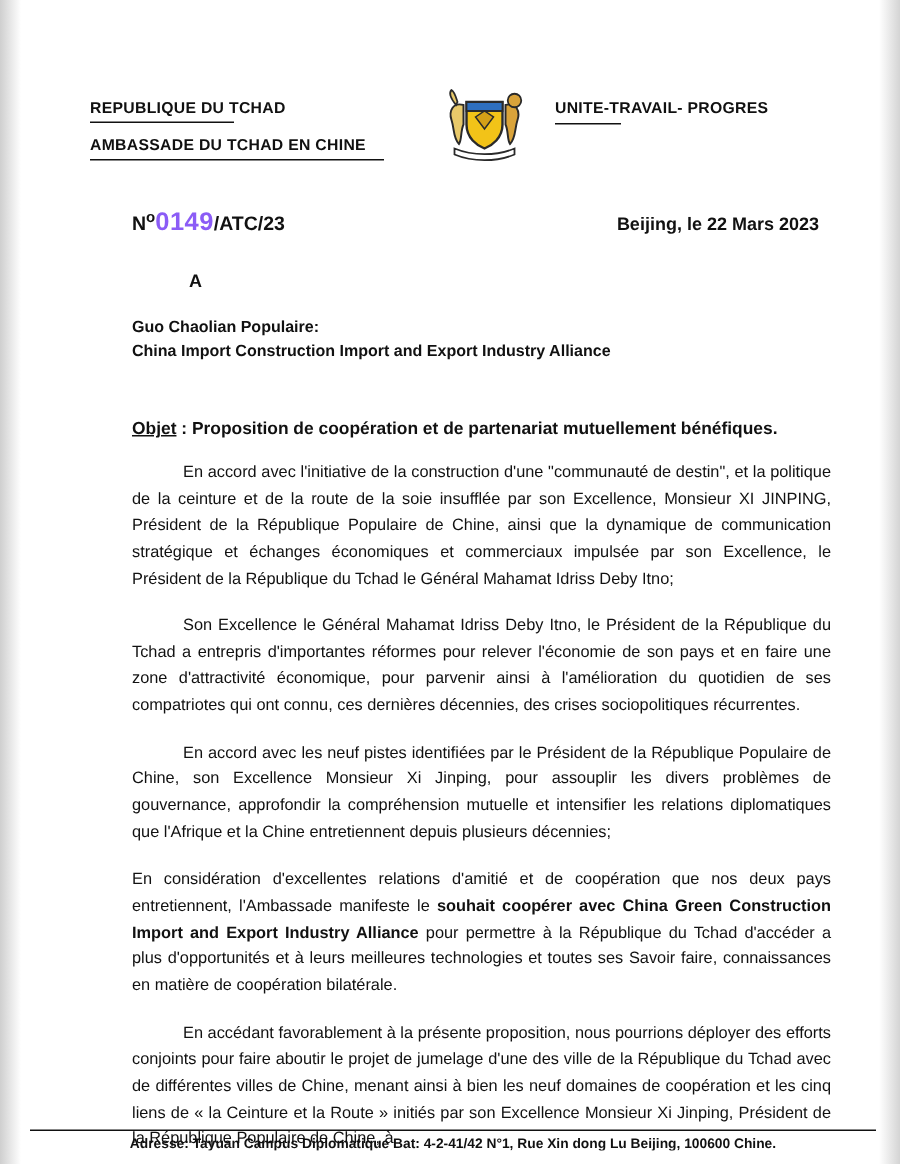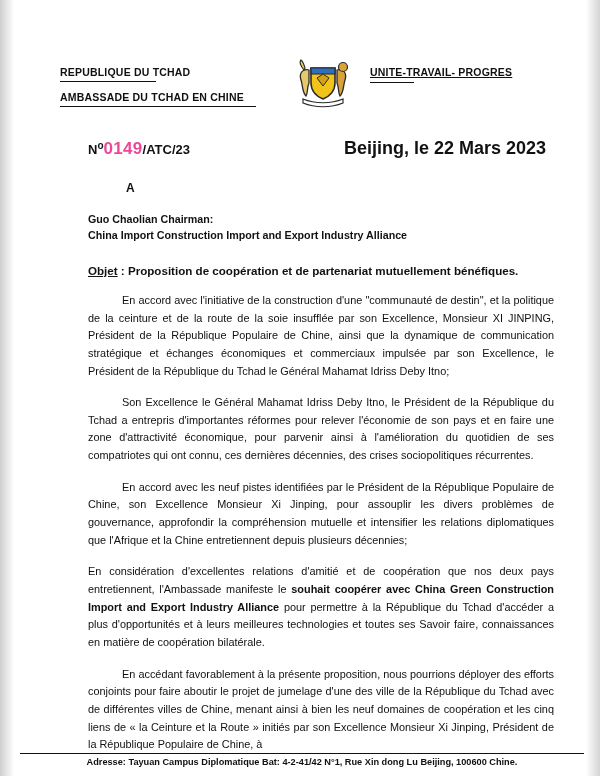--- a/index.html
+++ b/index.html
@@ -89,21 +89,20 @@
     width: 190px;
     padding-top: 10px;
     text-align: left;
   }
   .lh-right .l1 {
     font-size: 10.5px;
     font-weight: bold;
     letter-spacing: 0.2px;
     color: #101010;
     white-space: nowrap;
-    text-decoration: underline;
   }
   .lh-right .rule {
     width: 44px;
     border-bottom: 1.6px solid #111;
     margin: 4px 0 0 0;
   }
 
   
   .refline {
     display: flex;
@@ -113,31 +112,31 @@
     padding-left: 28px;
     padding-right: 14px;
   }
   .ref {
     font-size: 13px;
     font-weight: bold;
     color: #111;
     white-space: nowrap;
   }
   .ref .num {
-    color: #ec4899;
+    color: #8b5cf6;
     font-size: 17px;
     font-weight: bold;
     letter-spacing: 0.3px;
   }
   .ref .sup {
     font-size: 10px;
     vertical-align: super;
   }
   .place-date {
-    font-size: 18px;
+    font-size: 12px;
     font-weight: bold;
     color: #111;
     white-space: nowrap;
   }
 
   
   .a-mark {
     margin-top: 22px;
     padding-left: 66px;
     font-size: 12px;
@@ -150,21 +149,21 @@
   }
   .addressee .line {
     font-size: 10.7px;
     font-weight: bold;
     color: #111;
     line-height: 1.5;
   }
 
   
   .object {
-    margin-top: 20px;
+    margin-top: 36px;
     padding-left: 28px;
     font-size: 11.6px;
     font-weight: bold;
     color: #111;
     line-height: 1.45;
     max-width: 460px;
   }
   .object .ul {
     text-decoration: underline;
   }
@@ -250,21 +249,21 @@
       </div>
     </div>
 
     <div class="refline">
       <div class="ref"><span>N</span><span class="sup">o</span><span class="num">0149</span><span>/ATC/23</span></div>
       <div class="place-date">Beijing, le 22 Mars 2023</div>
     </div>
 
     <div class="a-mark">A</div>
     <div class="addressee">
-      <div class="line">Guo Chaolian Chairman:</div>
+      <div class="line">Guo Chaolian Populaire:</div>
       <div class="line">China Import Construction Import and Export Industry Alliance</div>
     </div>
 
     <div class="object"><span class="ul">Objet</span><span> : </span><span>Proposition de coopération et de partenariat mutuellement bénéfiques.</span></div>
 
     <div class="body">
       <p>En accord avec l'initiative de la construction d'une "communauté de destin", et la politique de la ceinture et de la route de la soie insufflée par son Excellence, Monsieur XI JINPING, Président de la République Populaire de Chine, ainsi que la dynamique de communication stratégique et échanges économiques et commerciaux impulsée par son Excellence, le Président de la République du Tchad le Général Mahamat Idriss Deby Itno;</p>
       <p>Son Excellence le Général Mahamat Idriss Deby Itno, le Président de la République du Tchad a entrepris d'importantes réformes pour relever l'économie de son pays et en faire une zone d'attractivité économique, pour parvenir ainsi à l'amélioration du quotidien de ses compatriotes qui ont connu, ces dernières décennies, des crises sociopolitiques récurrentes.</p>
       <p>En accord avec les neuf pistes identifiées par le Président de la République Populaire de Chine, son Excellence Monsieur Xi Jinping, pour assouplir les divers problèmes de gouvernance, approfondir la compréhension mutuelle et intensifier les relations diplomatiques que l'Afrique et la Chine entretiennent depuis plusieurs décennies;</p>
       <p class="noindent"><span>En considération d'excellentes relations d'amitié et de coopération que nos deux pays entretiennent, l'Ambassade manifeste le </span><b>souhait coopérer avec  China Green Construction Import and Export Industry Alliance</b><span> pour permettre à la République du Tchad d'accéder a plus d'opportunités et à leurs meilleures technologies et toutes ses Savoir faire, connaissances en matière de coopération bilatérale.</span></p>

